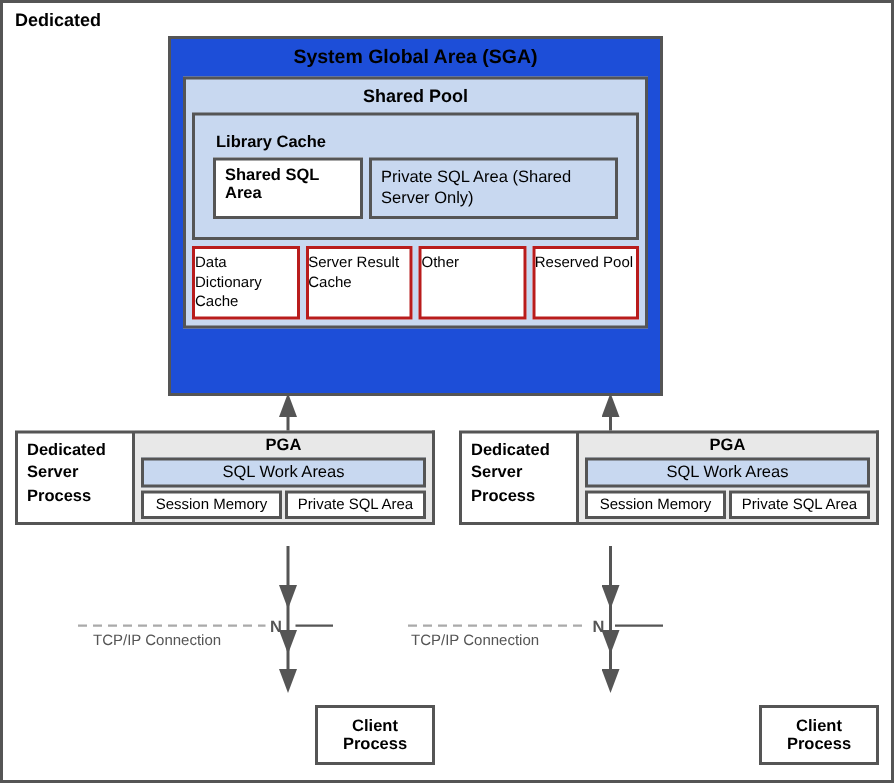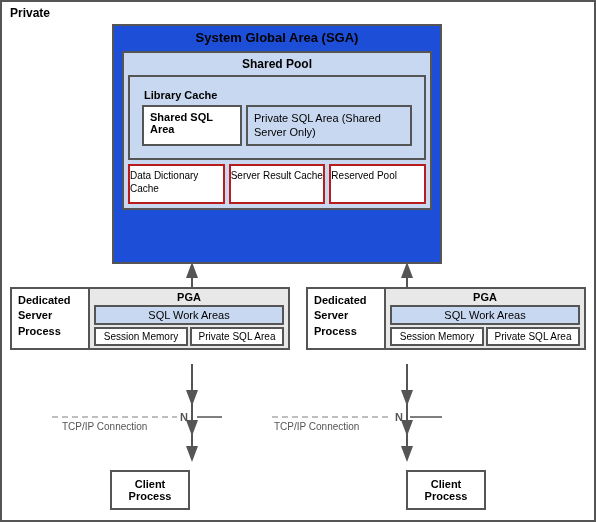--- a/index.html
+++ b/index.html
@@ -179,55 +179,56 @@
       bottom: 10px;
       left: 8px;
       right: 8px;
       display: flex;
       gap: 16px;
     }
     .client-block {
       flex: 1;
       display: flex;
       flex-direction: column;
-      align-items: center;
+      align-items: flex-end;
     }
     .client-box {
       border: 2px solid #555;
       background: #fff;
       padding: 6px 10px;
       font-weight: bold;
       font-size: 11px;
       text-align: center;
       width: 80px;
     }
   </style>
 </head>
 <body>
 
 <div class="main-container">
 
-  <span class="instance-label">Private</span>
+  <span class="instance-label">Dedicated</span>
 
   <div class="sga-box">
     <div class="sga-title">System Global Area (SGA)</div>
     <div class="shared-pool-box">
       <div class="shared-pool-title">Shared Pool</div>
 
       <div class="library-cache-box">
         <div class="library-cache-title">Library Cache</div>
         <div class="library-cache-inner">
           <div class="shared-sql-area">Shared SQL Area</div>
           <div class="private-sql-area">Private SQL Area (Shared Server Only)</div>
         </div>
       </div>
 
       <div class="shared-pool-bottom">
         <div class="spool-cell">Data Dictionary Cache</div>
         <div class="spool-cell">Server Result Cache</div>
+        <div class="spool-cell">Other</div>
         <div class="spool-cell">Reserved Pool</div>
       </div>
     </div>
   </div>
 
   <div class="server-row">
 
     <div class="server-block">
       <div class="dedicated-server-box">Dedicated Server Process</div>
       <div class="pga-box">

